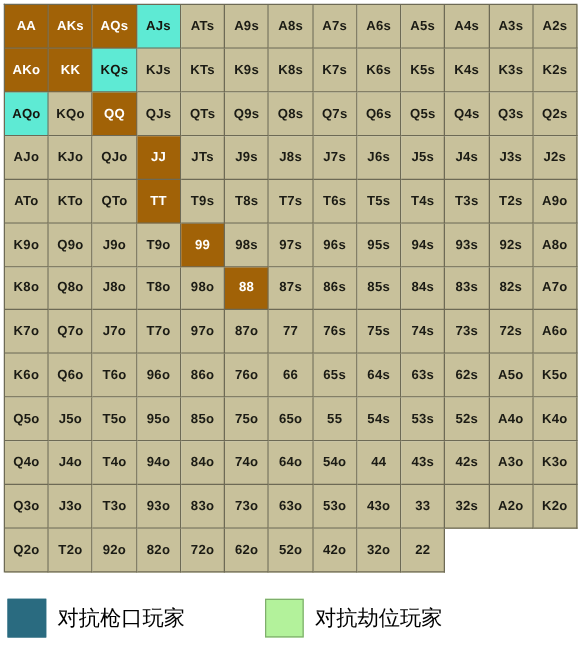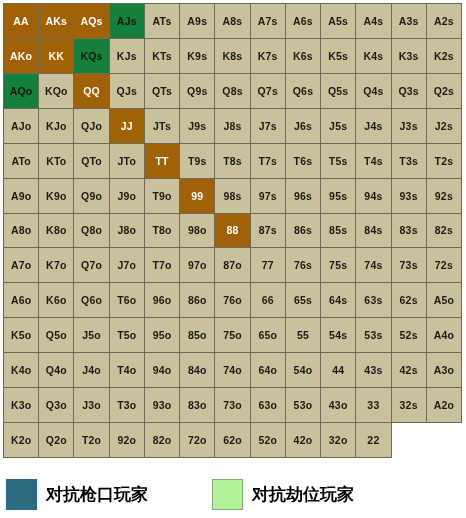--- a/index.html
+++ b/index.html
@@ -40,21 +40,21 @@
   }
   .cell.none {
     background: #c8c19b;
     color: #1b1b14;
   }
   .cell.utg {
     background: #a16207;
     color: #ffffff;
   }
   .cell.hj {
-    background: #15803d;
+    background: #5eead4;
     color: #16160e;
   }
   #legend {
     position: absolute;
     left: 0px;
     top: 470px;
     width: 466px;
     height: 48px;
   }
   .legend-entry {
@@ -72,21 +72,21 @@
     box-sizing: border-box;
     border: 1px solid #5d5a48;
     flex: 0 0 auto;
   }
   .swatch.utg { background: #2a6b80; border-color: #2a6b80; }
   .swatch.hj { background: #b3f29b; border-color: #7fae6d; }
   .legend-label {
     margin-left: 9px;
     font-size: 17px;
     color: #000000;
-    font-weight: bold;
+    font-weight: normal;
     white-space: nowrap;
     line-height: 1;
   }
 </style>
 </head>
 <body>
 
 <div id="range-chart">
     <div class="cell utg">AA</div>
     <div class="cell utg">AKs</div>
@@ -136,21 +136,20 @@
     <div class="cell none">J8s</div>
     <div class="cell none">J7s</div>
     <div class="cell none">J6s</div>
     <div class="cell none">J5s</div>
     <div class="cell none">J4s</div>
     <div class="cell none">J3s</div>
     <div class="cell none">J2s</div>
     <div class="cell none">ATo</div>
     <div class="cell none">KTo</div>
     <div class="cell none">QTo</div>
-    <div class="cell none">JTo</div>
     <div class="cell utg">TT</div>
     <div class="cell none">T9s</div>
     <div class="cell none">T8s</div>
     <div class="cell none">T7s</div>
     <div class="cell none">T6s</div>
     <div class="cell none">T5s</div>
     <div class="cell none">T4s</div>
     <div class="cell none">T3s</div>
     <div class="cell none">T2s</div>
     <div class="cell none">A9o</div>

